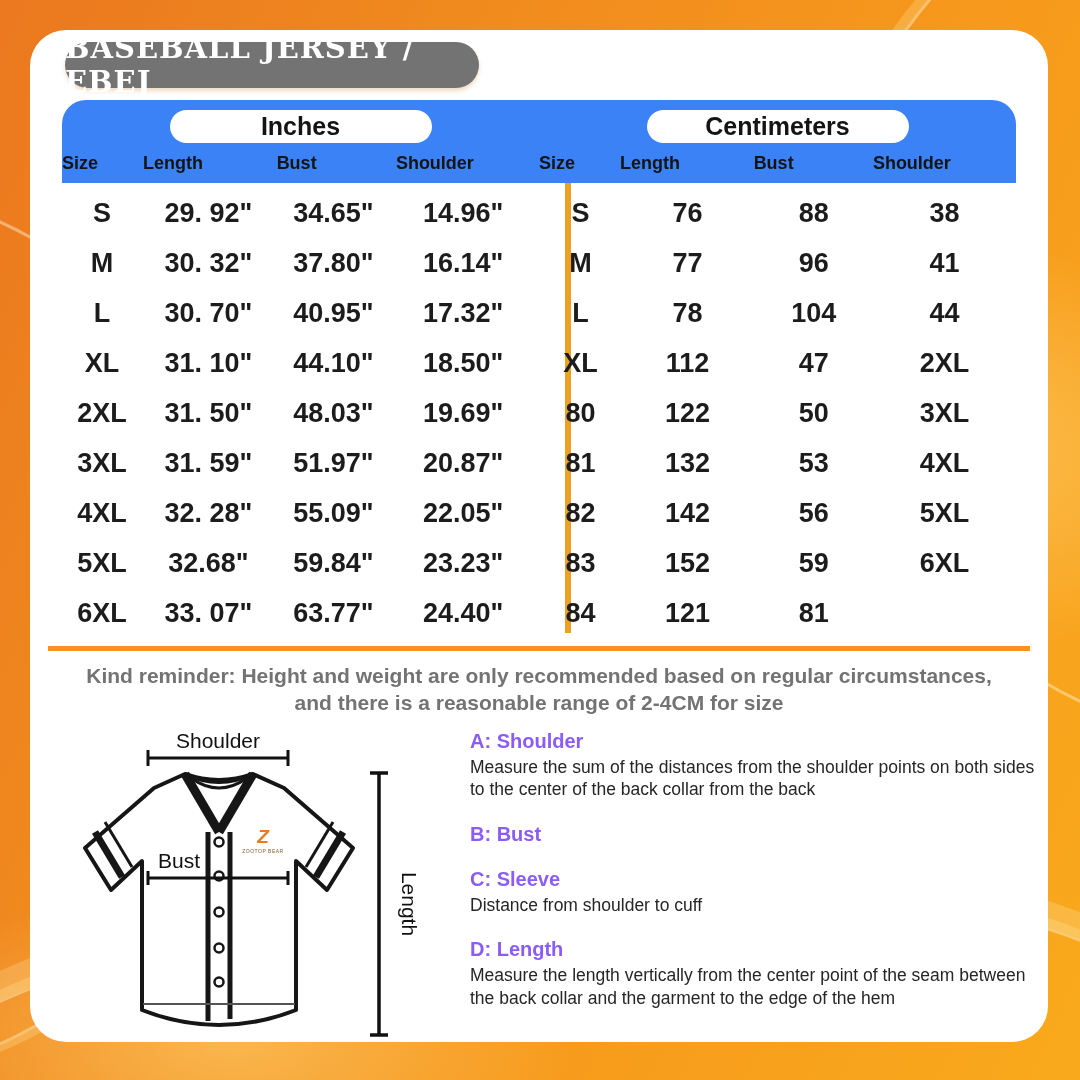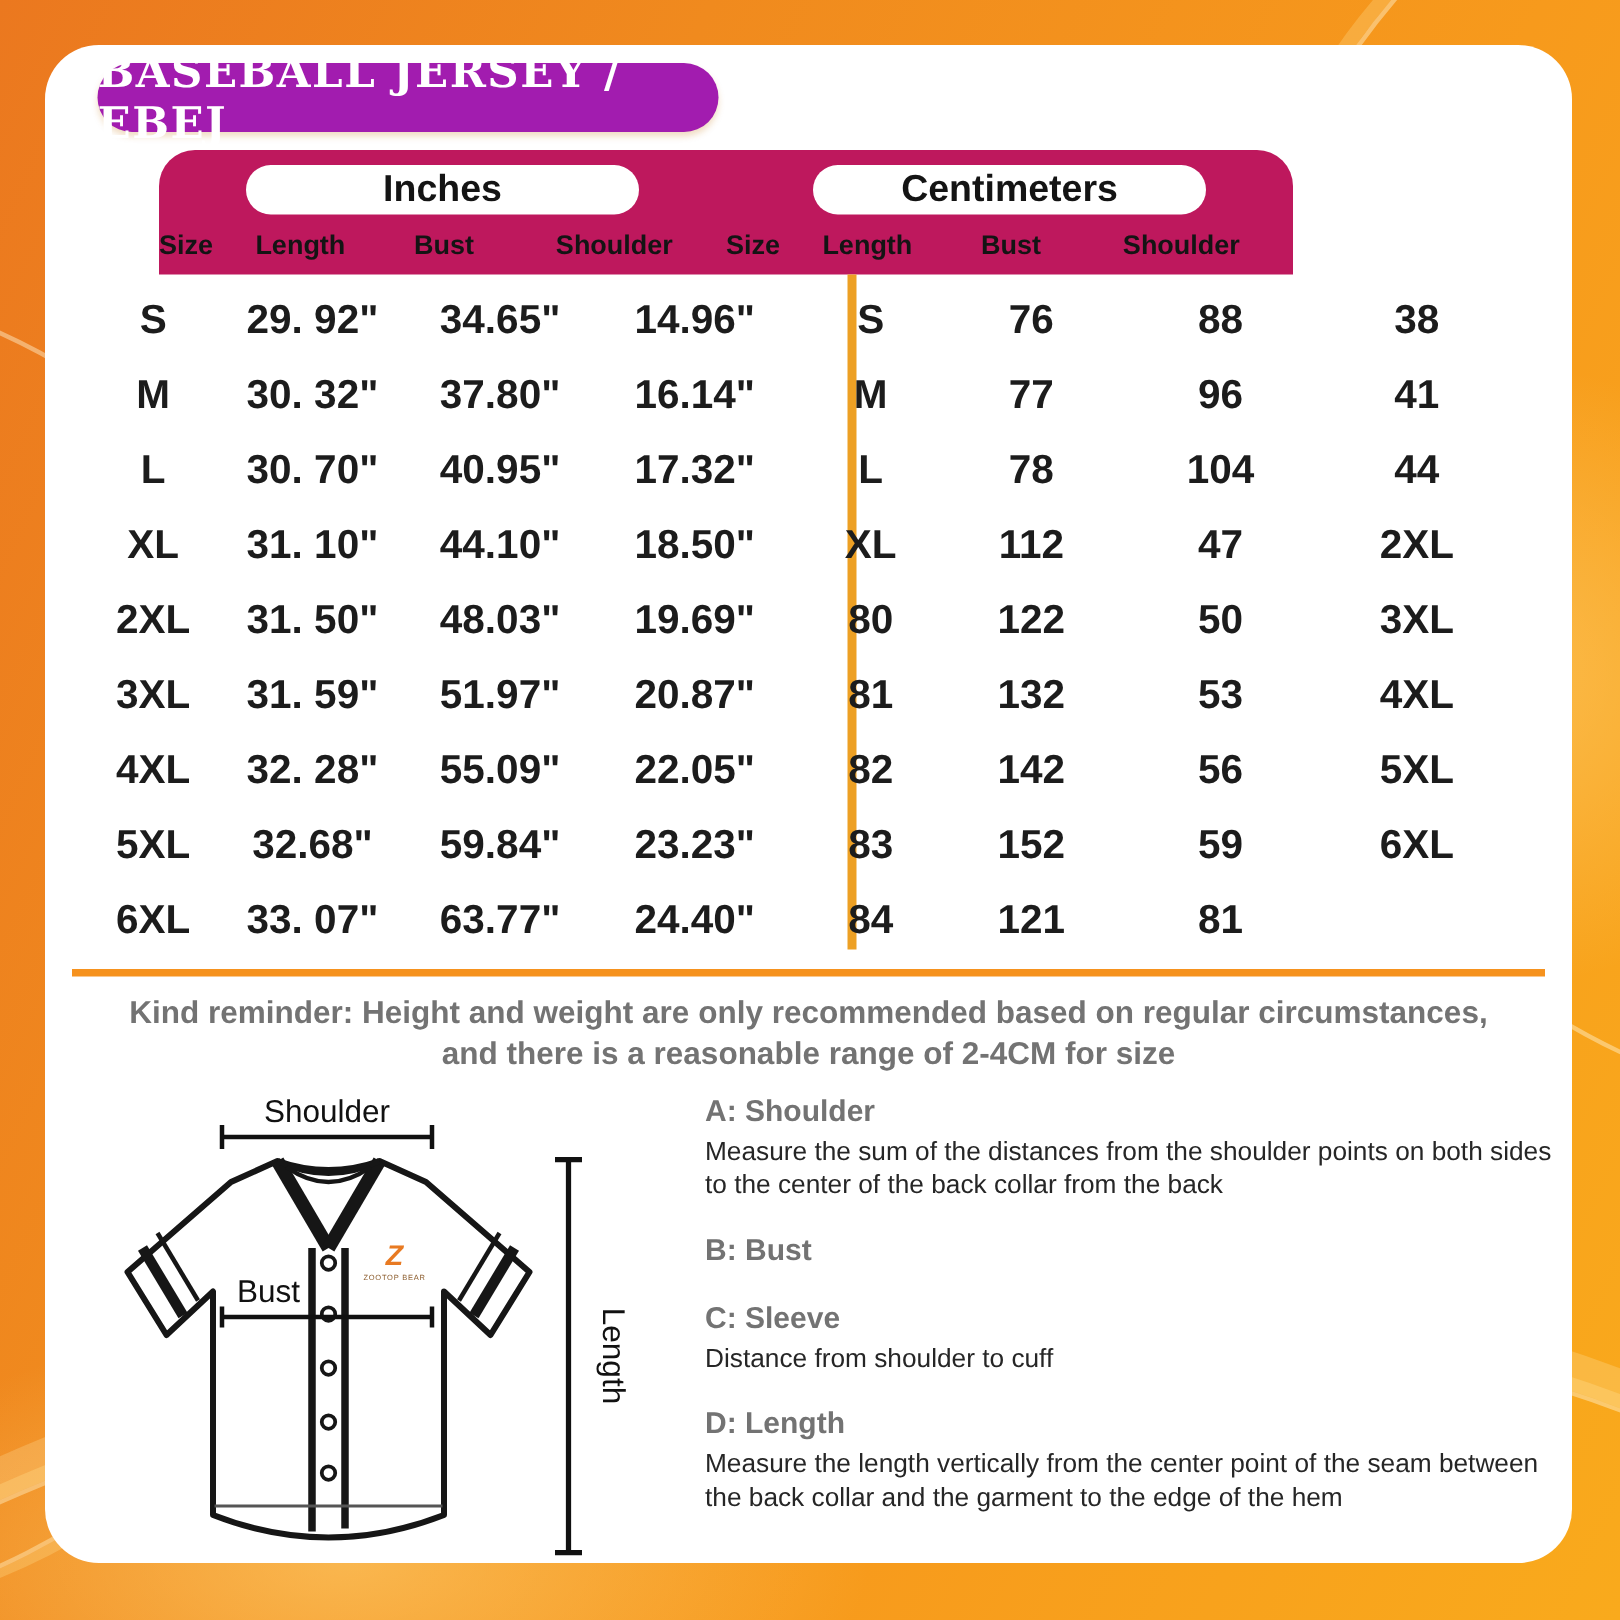--- a/index.html
+++ b/index.html
@@ -13,26 +13,26 @@
   .swirl.s2{width:900px;height:900px;left:-640px;top:180px;transform:rotate(18deg);
             box-shadow:18px 0 0 -6px rgba(255,225,150,.3);}
   .swirl.s3{width:900px;height:900px;left:820px;top:-160px;transform:rotate(14deg);
             box-shadow:-16px 0 0 -5px rgba(255,225,150,.28);}
   .glow{position:absolute;pointer-events:none;background:radial-gradient(closest-side,rgba(255,214,120,.55),rgba(255,214,120,0));}
   .glow.g1{width:700px;height:320px;left:-120px;bottom:-120px;}
   .glow.g2{width:520px;height:420px;right:-160px;top:240px;}
 
   .card{position:absolute;left:30px;top:30px;width:1018px;height:1012px;background:#fff;border-radius:36px;}
 
-  .title-badge{position:absolute;left:35px;top:12px;width:414px;height:46px;background:#a21caf;border-radius:23px;
+  .title-badge{position:absolute;left:35px;top:12px;width:414px;height:46px;background:#737373;border-radius:23px;
                display:flex;align-items:center;justify-content:center;box-shadow:0 3px 4px rgba(200,120,20,.25);}
   .title-badge span{font-family:"DejaVu Serif",serif;font-weight:bold;font-size:29px;color:#fff;letter-spacing:1px;}
 
-  .band{position:absolute;left:32px;top:70px;width:756px;height:83px;background:#be185d;
-        border-radius:24px 24px 0 0;display:flex;margin-left:44px;}
+  .band{position:absolute;left:32px;top:70px;width:954px;height:83px;background:#3b82f6;
+        border-radius:24px 24px 0 0;display:flex;}
   .band-half{width:50%;display:flex;flex-direction:column;align-items:stretch;}
   .pill{margin:10px auto 0 auto;width:262px;height:33px;background:#fff;border-radius:17px;
         display:flex;align-items:center;justify-content:center;}
   .pill span{font-size:25px;font-weight:700;color:#141414;}
   .colrow{flex:1;display:grid;grid-template-columns:17% 28% 25% 30%;align-items:center;}
   .colrow span{text-align:left;font-size:18px;font-weight:700;color:#141414;}
 
   .tables{position:absolute;left:32px;top:153px;width:954px;height:465px;}
   .tbody{position:absolute;top:0;height:465px;display:grid;grid-template-columns:17% 28% 25% 30%;
          grid-auto-rows:50px;align-content:start;padding-top:5px;box-sizing:border-box;}
@@ -43,21 +43,21 @@
   .vdivider{position:absolute;left:503px;top:0;width:6px;height:450px;background:#eda024;}
 
   .hrule{position:absolute;left:18px;top:616px;width:982px;height:5px;background:#f6921e;}
 
   .reminder{position:absolute;left:0;top:632px;width:1018px;text-align:center;
             font-size:21px;font-weight:700;color:#737373;line-height:1.3;}
 
   .diagram{position:absolute;left:25px;top:688px;width:380px;height:352px;}
   .guide{position:absolute;left:440px;top:700px;width:570px;}
   .guide-item{margin-bottom:22px;}
-  .guide-item .gtitle{font-size:20px;font-weight:700;color:#737373;margin-bottom:3px;}
+  .guide-item .gtitle{font-size:20px;font-weight:700;color:#8b5cf6;margin-bottom:3px;}
   .guide-item .gdesc{font-size:17.5px;color:#262626;line-height:1.28;}
 </style>
 </head>
 <body>
 
 <div class="stage">
   <div class="swirl s1"></div>
   <div class="swirl s2"></div>
   <div class="swirl s3"></div>
   <div class="glow g1"></div>

